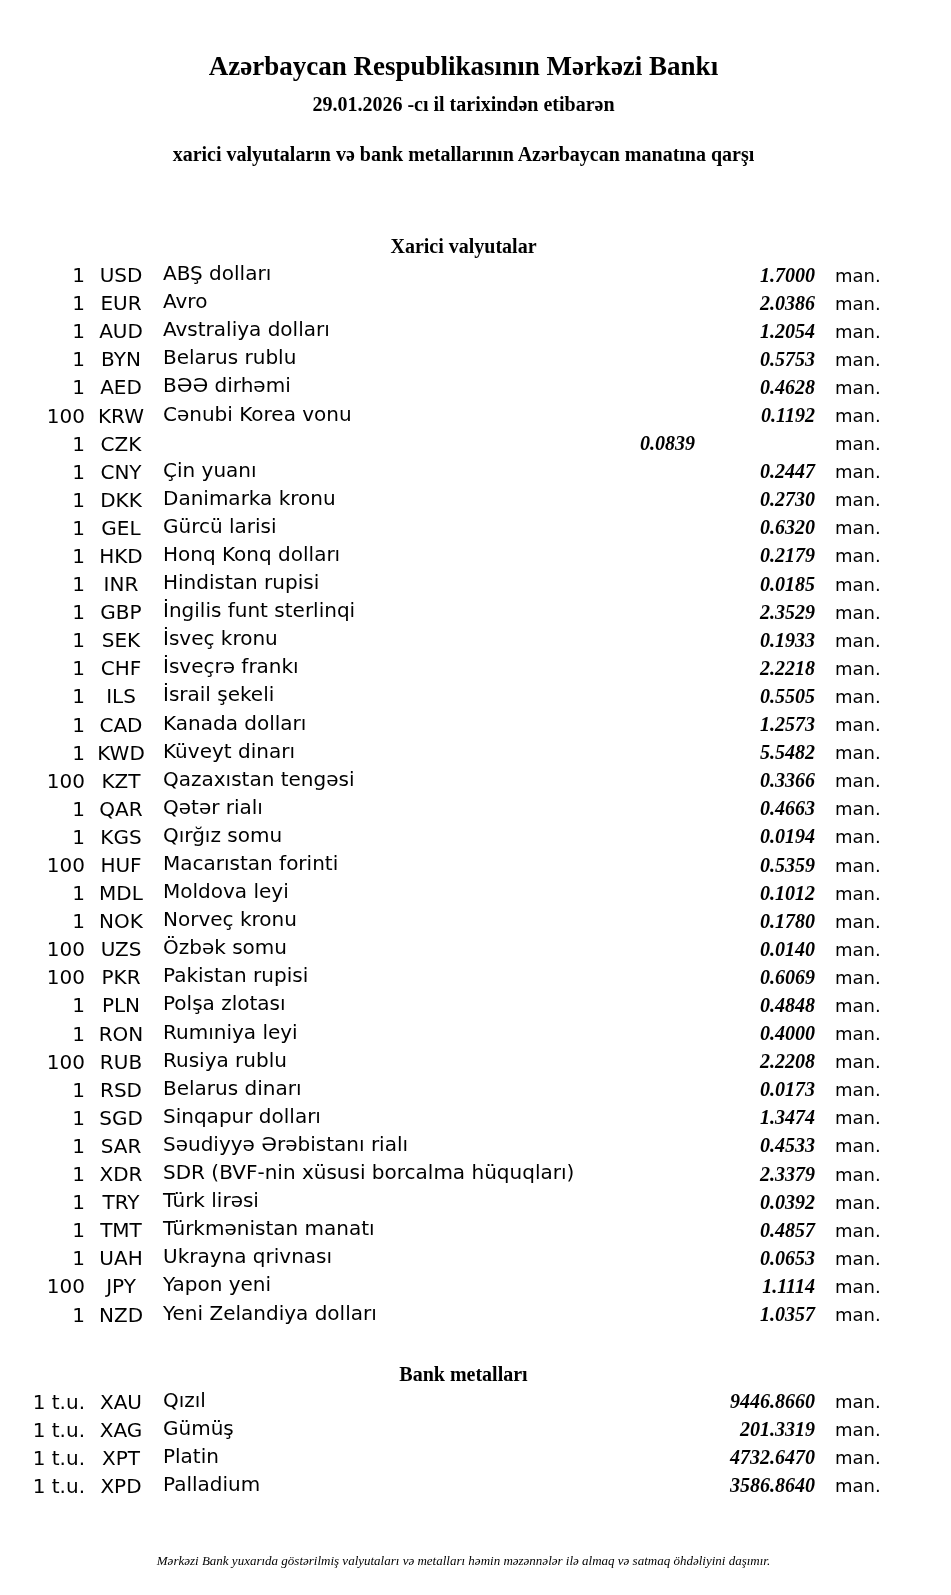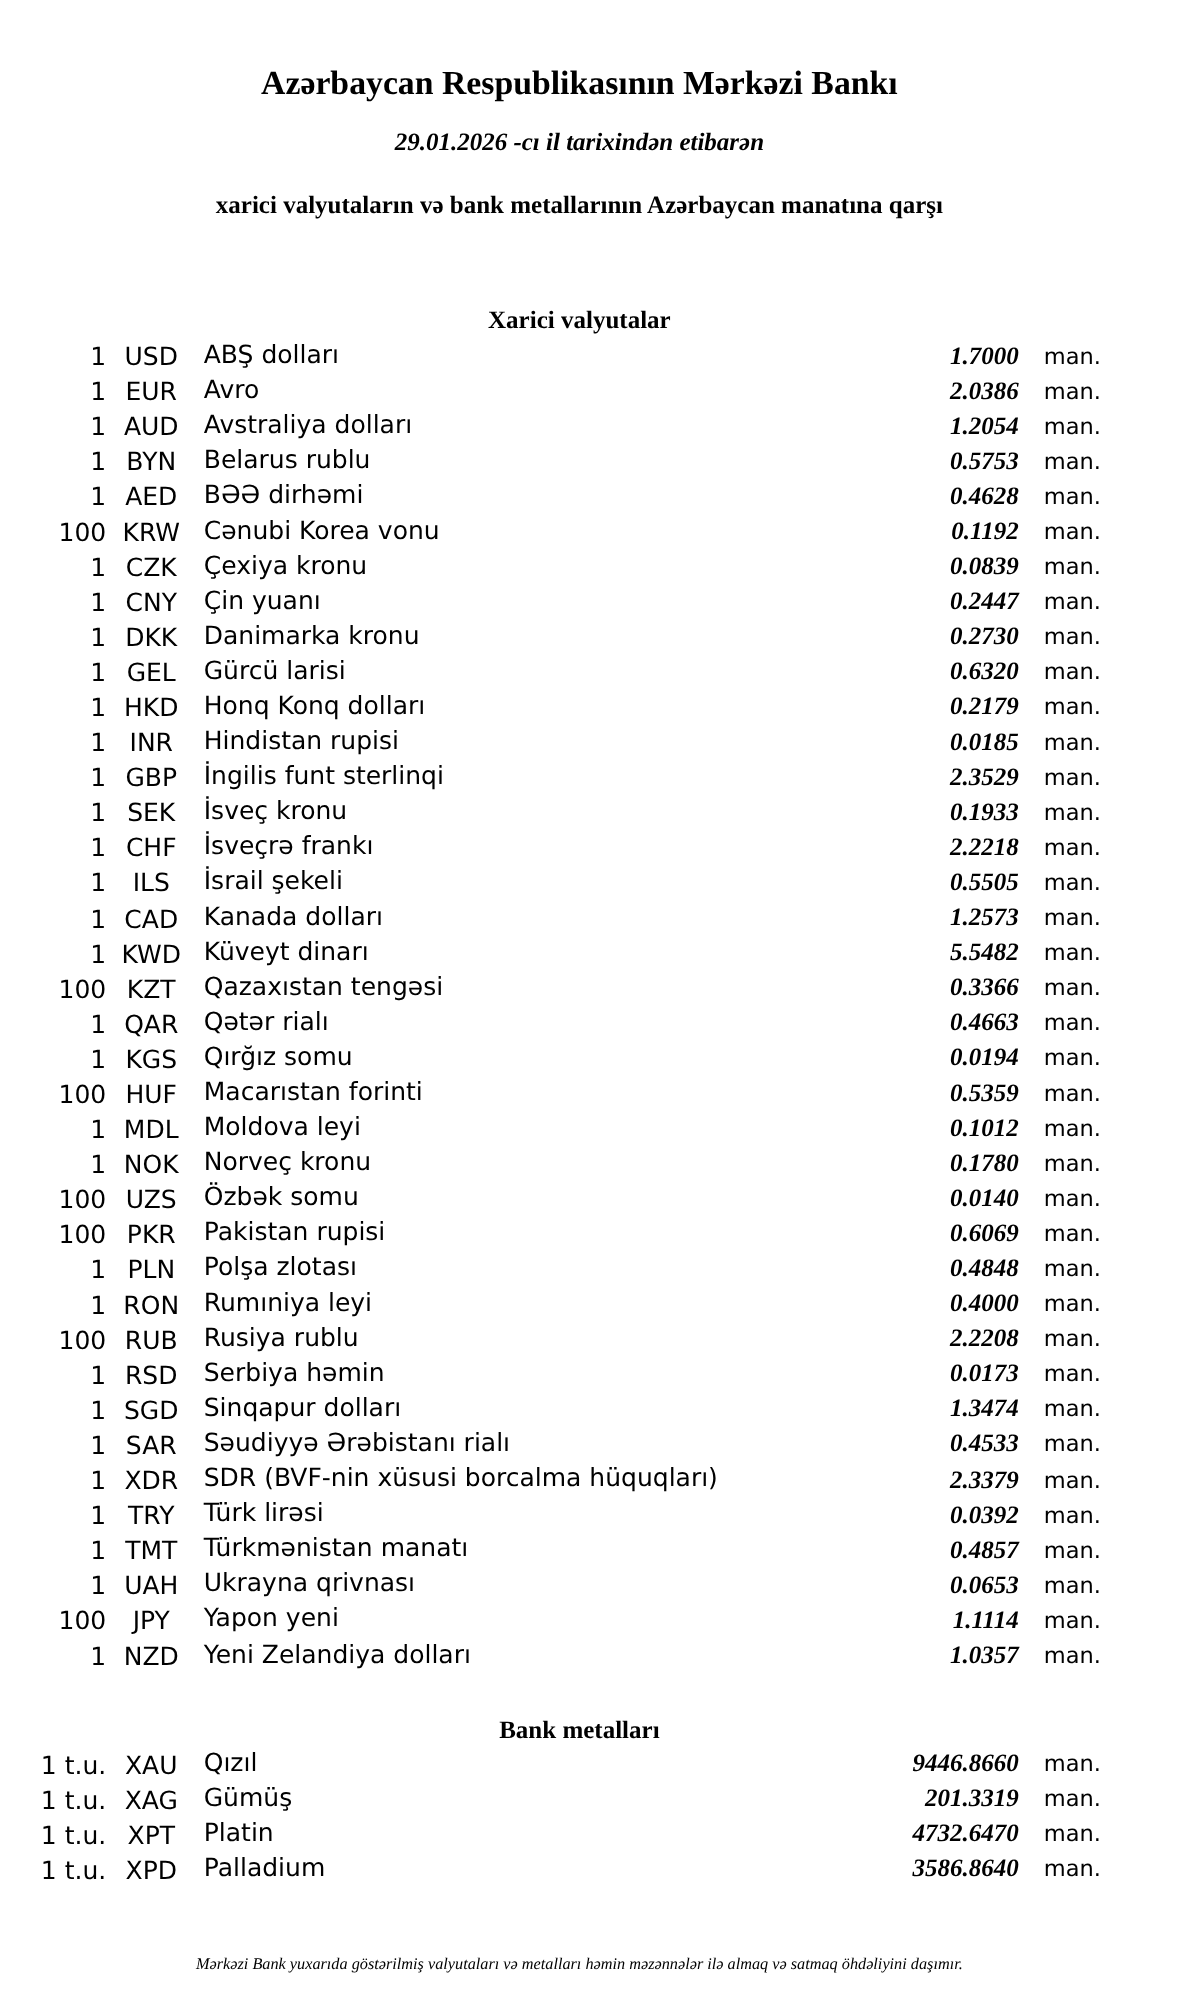--- a/index.html
+++ b/index.html
@@ -7,21 +7,21 @@
   .page { width:927px; height:1595px; box-sizing:border-box; padding-top:50px; overflow:hidden; position:relative; }
 
   .doc-title {
     font-family:"Liberation Serif", serif; font-weight:bold;
     font-size:27px; line-height:32px; text-align:center; margin:0;
   }
   .doc-sub {
     font-family:"Liberation Serif", serif; font-weight:bold;
     font-size:20px; line-height:24px; text-align:center; margin:0;
   }
-  .doc-sub.date-line { margin-top:20px;font-style:italic; }
+  .doc-sub.date-line { margin-top:10px; }
   .doc-sub.scope-line { margin-top:26px; }
 
   .section-title {
     font-family:"Liberation Serif", serif; font-weight:bold;
     font-size:20px; line-height:24px; text-align:center; margin:0;
   }
   .section-title.currencies { margin-top:68px; }
   .section-title.metals { margin-top:33px; }
 
   .rows { width:878px; margin-top:3px; }
@@ -104,21 +104,20 @@
           <span class="qty">100</span>
           <span class="code">KRW</span>
           <span class="name">Cənubi Korea vonu</span>
           <span class="rate">0.1192</span>
           <span class="man">man.</span>
         </div>
 
         <div class="row">
           <span class="qty">1</span>
           <span class="code">CZK</span>
-          <span class="name">Çexiya kronu</span>
           <span class="rate">0.0839</span>
           <span class="man">man.</span>
         </div>
 
         <div class="row">
           <span class="qty">1</span>
           <span class="code">CNY</span>
           <span class="name">Çin yuanı</span>
           <span class="rate">0.2447</span>
           <span class="man">man.</span>
@@ -288,21 +287,21 @@
           <span class="qty">100</span>
           <span class="code">RUB</span>
           <span class="name">Rusiya rublu</span>
           <span class="rate">2.2208</span>
           <span class="man">man.</span>
         </div>
 
         <div class="row">
           <span class="qty">1</span>
           <span class="code">RSD</span>
-          <span class="name">Serbiya həmin</span>
+          <span class="name">Belarus dinarı</span>
           <span class="rate">0.0173</span>
           <span class="man">man.</span>
         </div>
 
         <div class="row">
           <span class="qty">1</span>
           <span class="code">SGD</span>
           <span class="name">Sinqapur dolları</span>
           <span class="rate">1.3474</span>
           <span class="man">man.</span>

